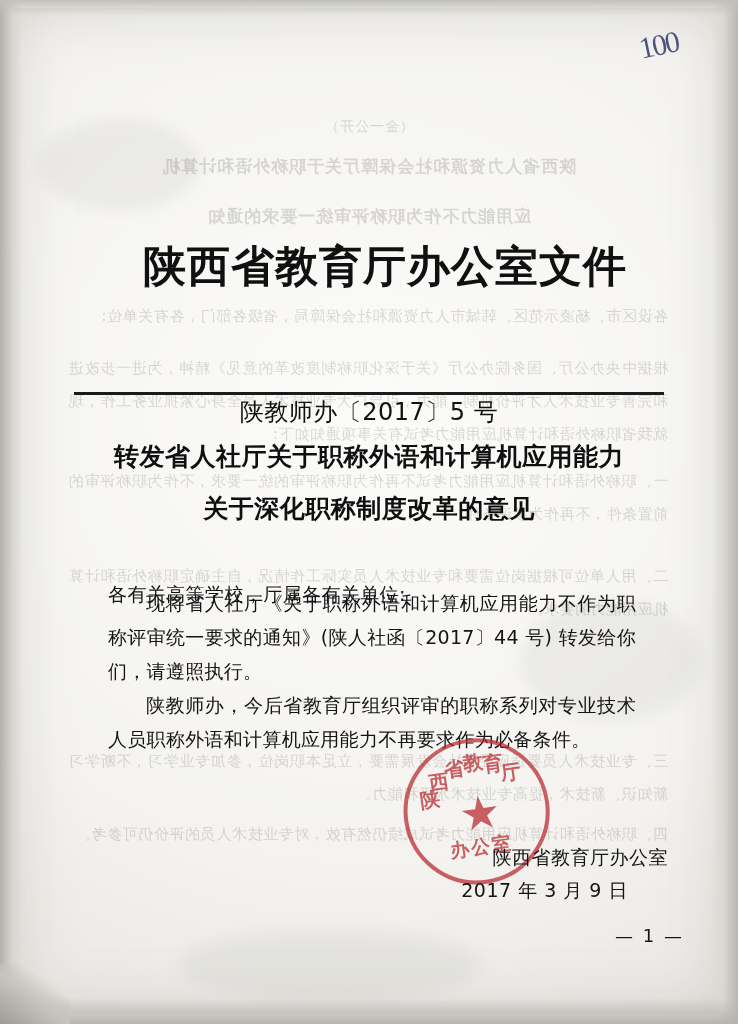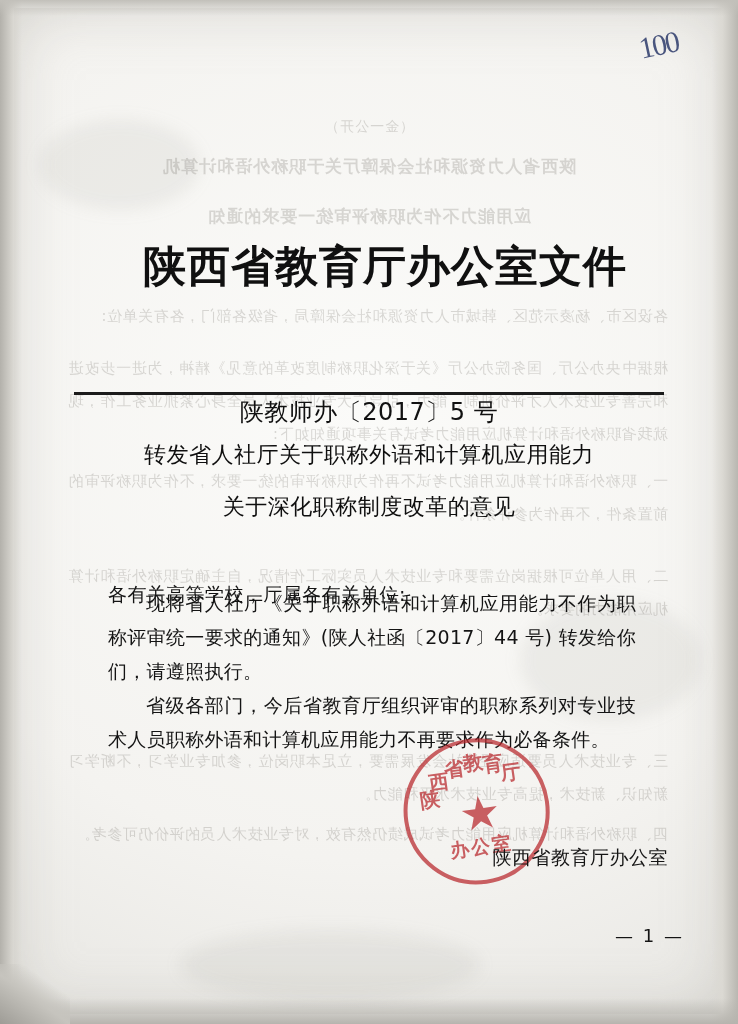--- a/index.html
+++ b/index.html
@@ -148,22 +148,22 @@
     width: 590px;
     height: 3px;
     background: #1b1b1b;
   }
 
   .headline {
     position: absolute;
     width: 738px;
     text-align: center;
     font-family: "DejaVu Sans", sans-serif;
-    font-weight: normal;
-    font-size: 22px;
+    font-weight: bold;
+    font-size: 25px;
     letter-spacing: 0.5px;
     color: #0f0f0f;
   }
   .headline.l1 { top: 440px; }
   .headline.l2 { top: 492px; }
 
   .salutation {
     position: absolute;
     left: 108px;
     top: 550px;
@@ -319,35 +319,36 @@
     <div class="doc-number">陕教师办〔2017〕5 号</div>
 
     <div class="rule"></div>
 
     <div class="headline l1">转发省人社厅关于职称外语和计算机应用能力</div>
     <div class="headline l2">关于深化职称制度改革的意见</div>
 
     <div class="salutation">各有关高等学校，厅属各有关单位:</div>
 
     <div class="para p1">现将省人社厅《关于职称外语和计算机应用能力不作为职称评审统一要求的通知》(陕人社函〔2017〕44 号) 转发给你们，请遵照执行。</div>
-    <div class="para p2">省级各部门，今后省教育厅组织评审的职称系列对专业技术人员职称外语和计算机应用能力不再要求作为必备条件。</div>
+    <div class="para p2">陕教师办，今后省教育厅组织评审的职称系列对专业技术人员职称外语和计算机应用能力不再要求作为必备条件。</div>
 
     <div id="seal">
       <div class="ring"></div>
       <div class="star">★</div>
       <div class="arc-char" style="transform: rotate(-66deg) translate(0,-52px) rotate(66deg);">陕</div>
       <div class="arc-char" style="transform: rotate(-44deg) translate(0,-52px) rotate(44deg);">西</div>
       <div class="arc-char" style="transform: rotate(-22deg) translate(0,-52px) rotate(22deg);">省</div>
       <div class="arc-char" style="transform: rotate(0deg) translate(0,-52px) rotate(0deg);">教</div>
       <div class="arc-char" style="transform: rotate(22deg) translate(0,-52px) rotate(-22deg);">育</div>
       <div class="arc-char" style="transform: rotate(44deg) translate(0,-52px) rotate(-44deg);">厅</div>
       <div class="bottom-text">办公室</div>
     </div>
 
     <div class="signature">陕西省教育厅办公室</div>
+    <div class="sigdate">2017 年 3 月 9 日</div>
 
     <div class="page-number">— 1 —</div>
   </div>
 
   <div class="edge-left"></div>
   <div class="edge-right"></div>
   <div class="edge-top"></div>
   <div class="edge-bottom"></div>
   <div class="corner-fold"></div>
 </div>

